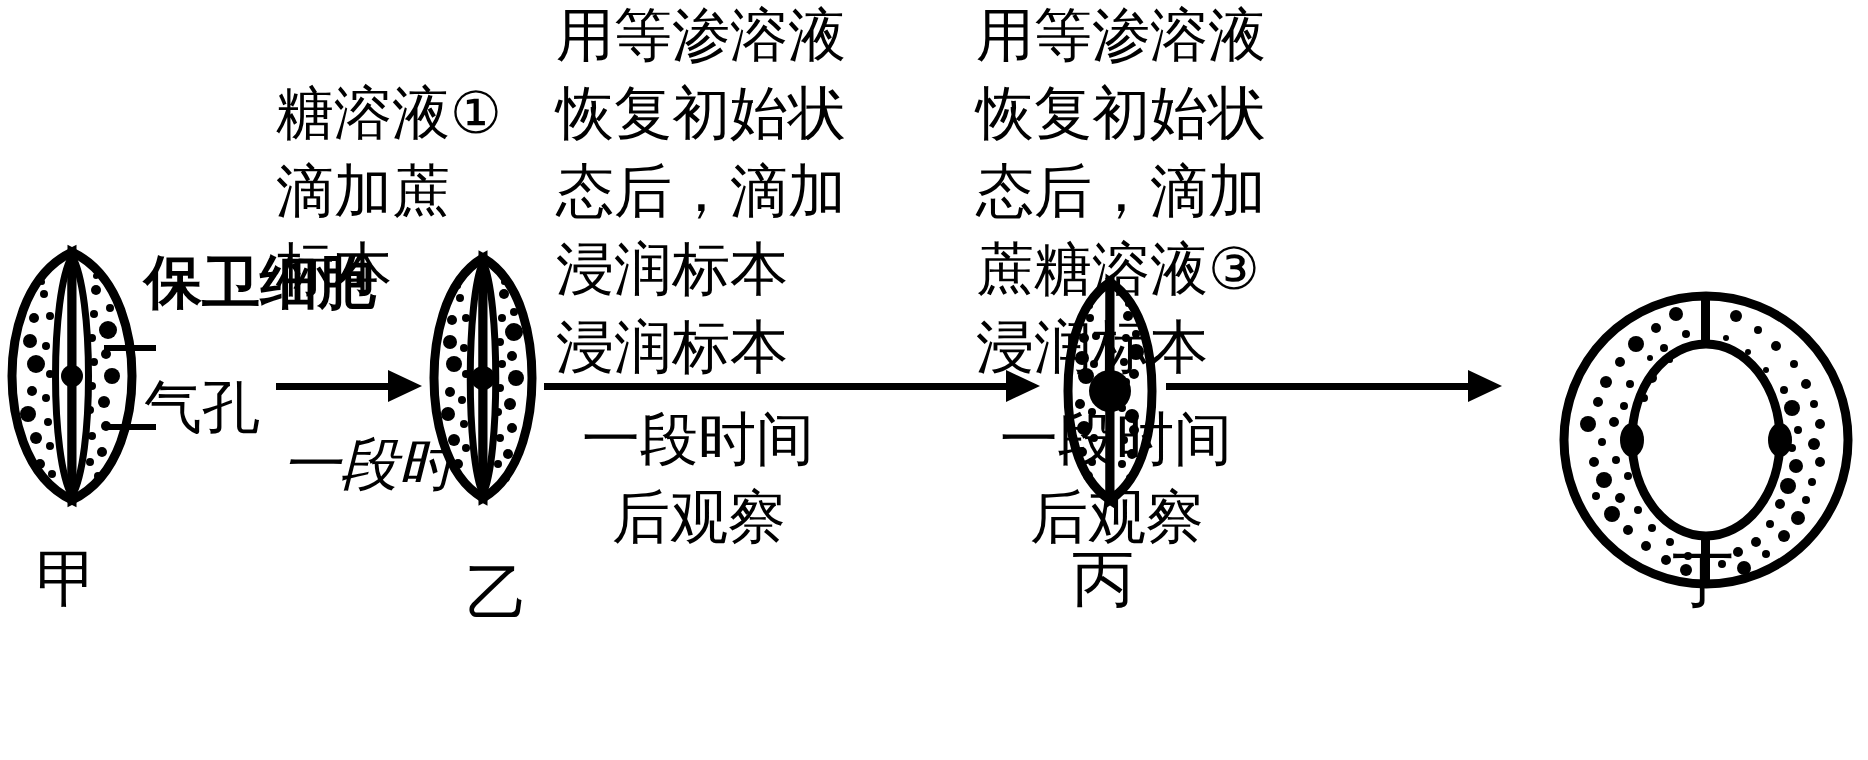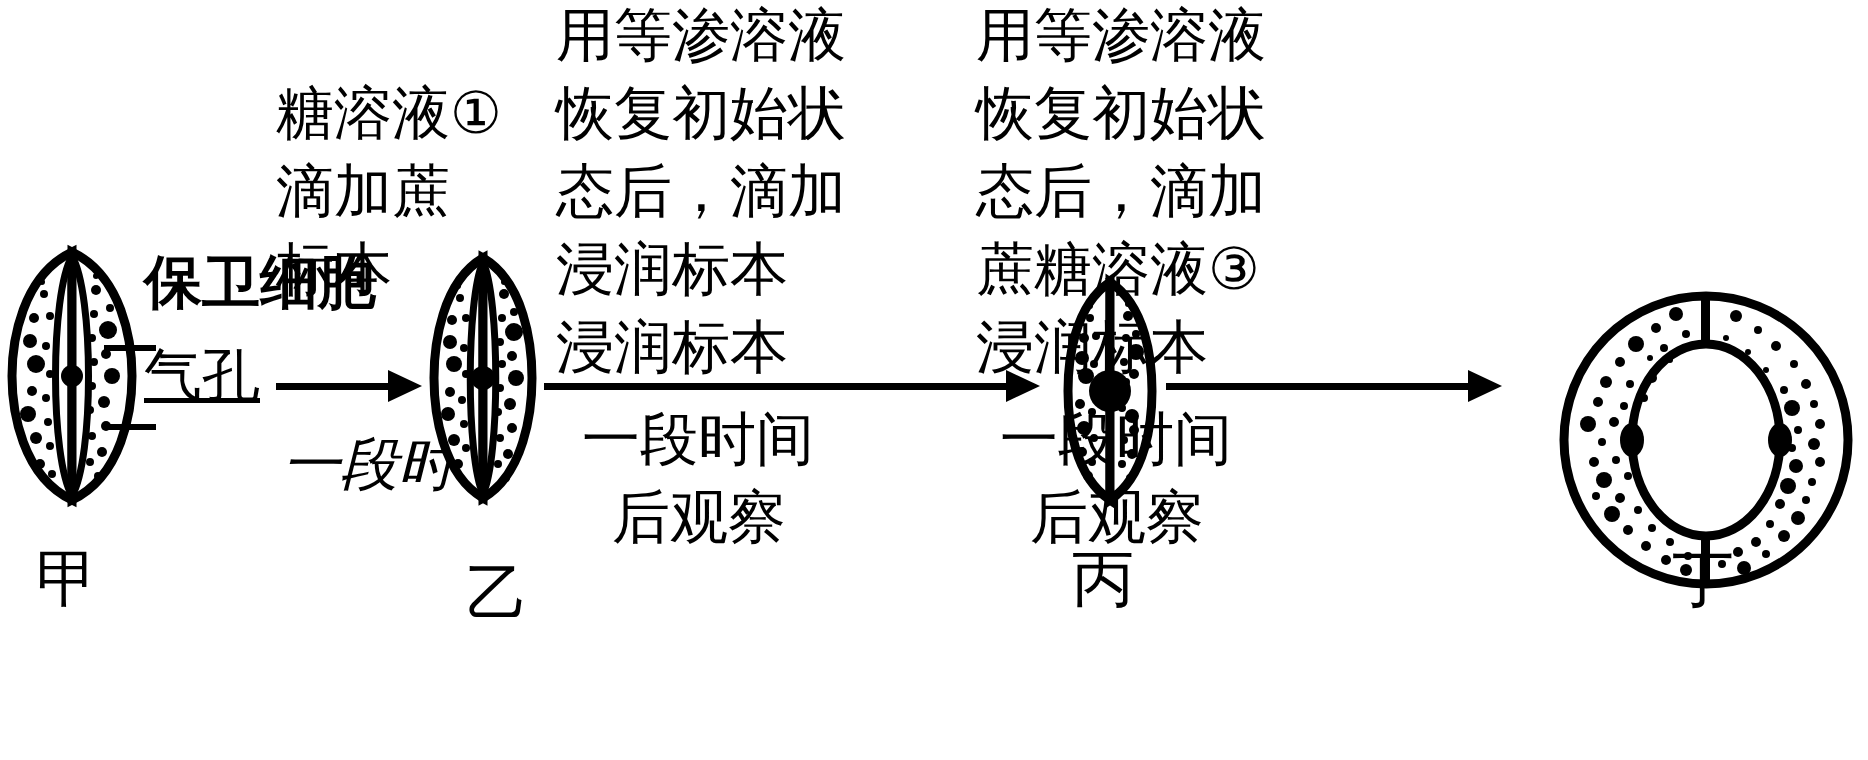--- a/index.html
+++ b/index.html
@@ -84,21 +84,21 @@
       </g>
     </svg>
   </div>
 
   <div class="leader" style="left:104px;top:345px;width:52px;"></div>
   <div class="leader" style="left:104px;top:424px;width:52px;"></div>
 
   <div class="leader-label cn" style="left:144px;top:243px;font-weight:bold;">
     <div>保卫细胞</div>
   </div>
-  <div class="leader-label cn" style="left:144px;top:336px;text-decoration:underline;">
+  <div class="leader-label cn" style="left:144px;top:368px;">
     <div>气孔</div>
   </div>
 
   <div class="bottom-label cn" style="left:36px;top:548px;">甲</div>
 
   <div class="txtblock cn" style="left:276px;top:74px;">
     <div>糖溶液①</div>
     <div>滴加蔗</div>
     <div>标本</div>
   </div>

